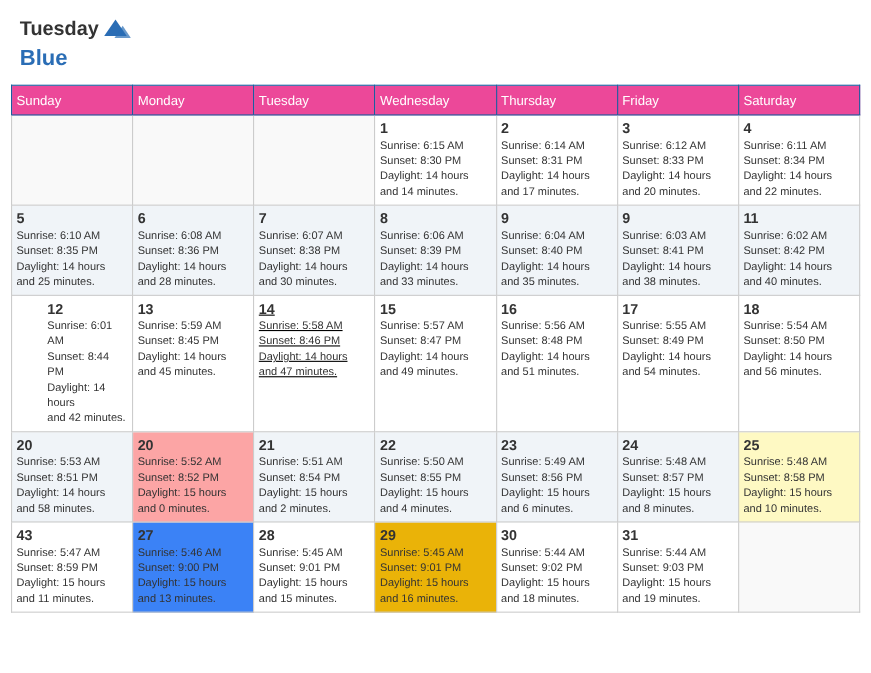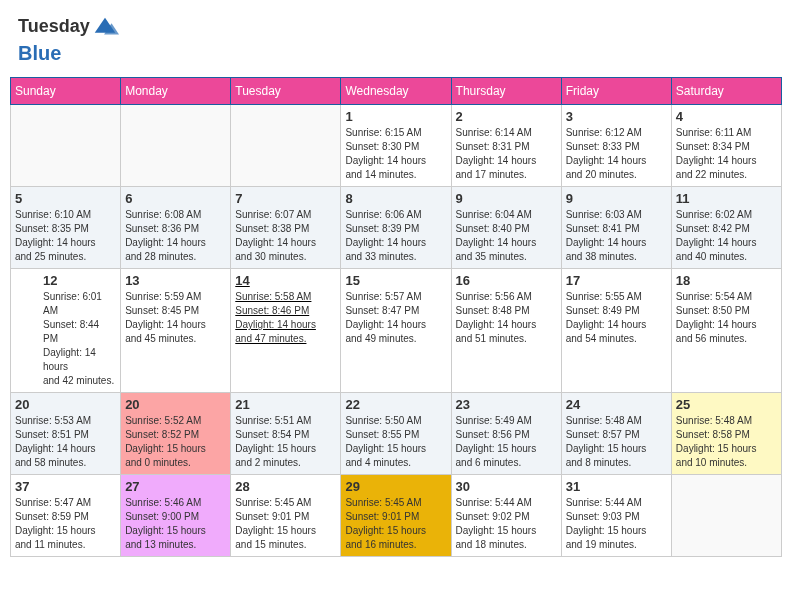--- a/index.html
+++ b/index.html
@@ -224,24 +224,24 @@
           <div class="day-number">24</div>
           <div class="day-info">Sunrise: 5:48 AM<br>Sunset: 8:57 PM<br>Daylight: 15 hours<br>and 8 minutes.</div>
         </td>
         <td style="background: #fef9c3; margin-top: 45px;">
           <div class="day-number">25</div>
           <div class="day-info">Sunrise: 5:48 AM<br>Sunset: 8:58 PM<br>Daylight: 15 hours<br>and 10 minutes.</div>
         </td>
       </tr>
       <tr>
         <td style="background: rgb(255, 255, 255);">
-          <div class="day-number">37</div>
+          <div class="day-number">43</div>
           <div class="day-info">Sunrise: 5:47 AM<br>Sunset: 8:59 PM<br>Daylight: 15 hours<br>and 11 minutes.</div>
         </td>
-        <td style="background: #f0abfc;">
+        <td style="background: #3b82f6;">
           <div class="day-number">27</div>
           <div class="day-info">Sunrise: 5:46 AM<br>Sunset: 9:00 PM<br>Daylight: 15 hours<br>and 13 minutes.</div>
         </td>
         <td style="background: rgb(255, 255, 255);">
           <div class="day-number">28</div>
           <div class="day-info">Sunrise: 5:45 AM<br>Sunset: 9:01 PM<br>Daylight: 15 hours<br>and 15 minutes.</div>
         </td>
         <td style="background: #eab308;">
           <div class="day-number">29</div>
           <div class="day-info">Sunrise: 5:45 AM<br>Sunset: 9:01 PM<br>Daylight: 15 hours<br>and 16 minutes.</div>

